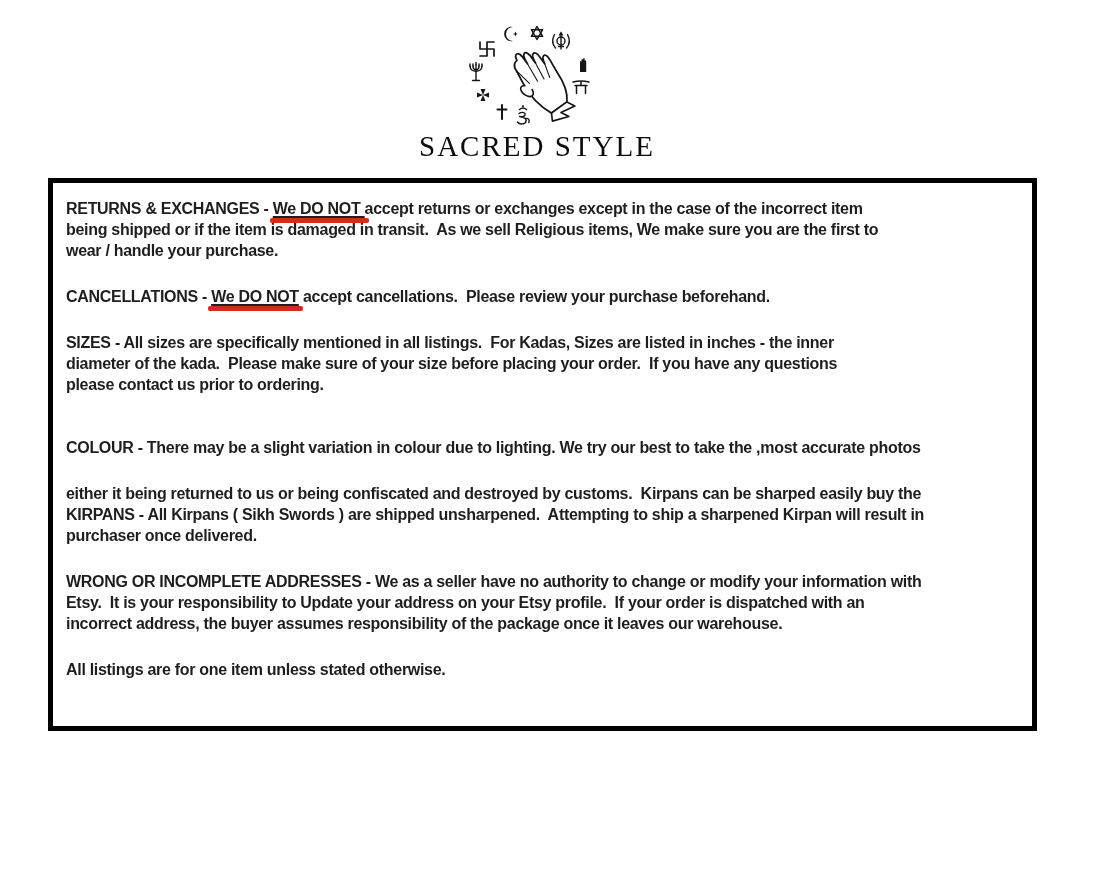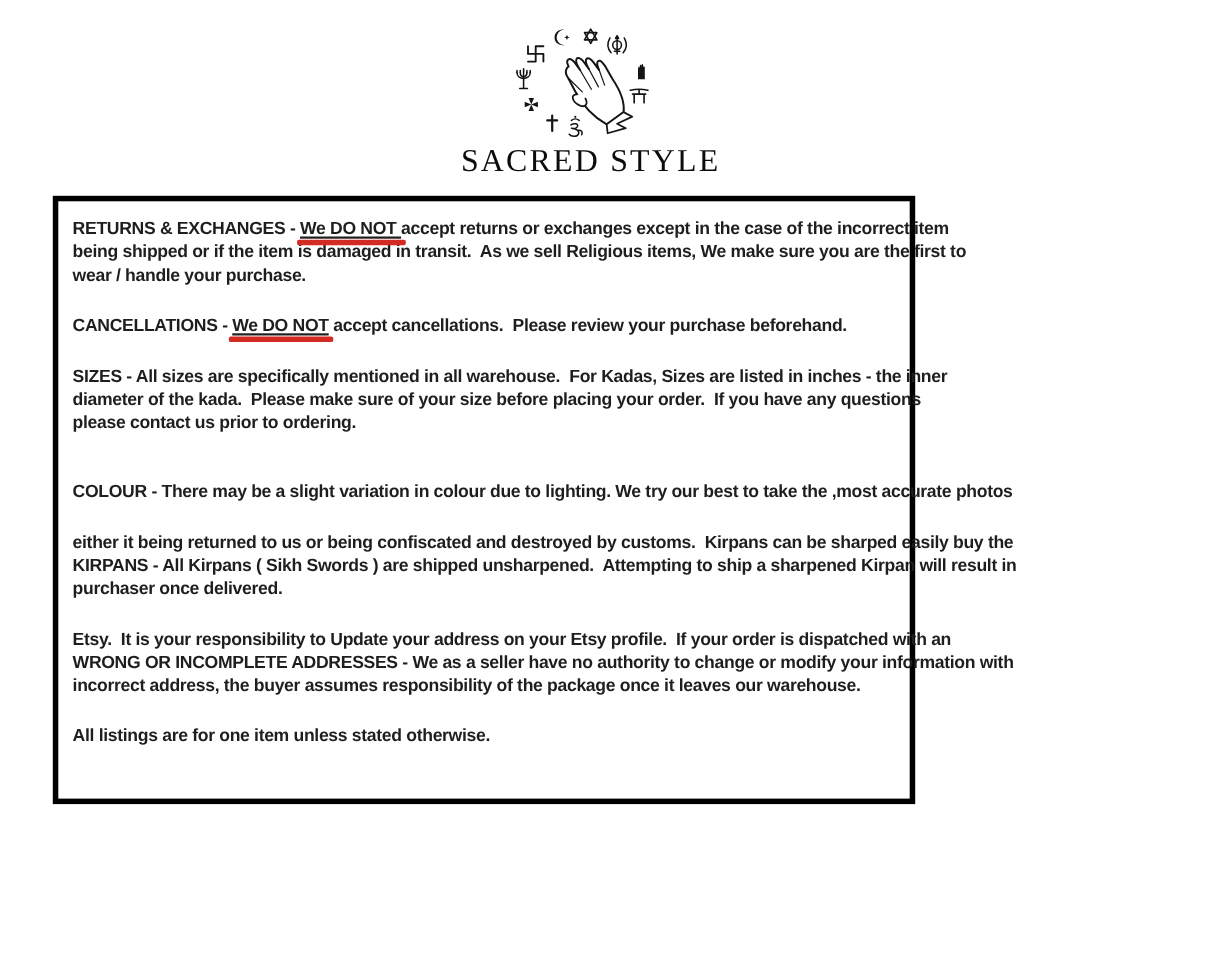--- a/index.html
+++ b/index.html
@@ -13,21 +13,21 @@
     position:absolute;left:419px;top:20px;width:232px;text-align:center;
   }
   .logo svg{display:block;margin:0 auto;}
   .brand{
     margin-top:-2px;
     font-family:"Liberation Serif","DejaVu Serif",serif;
     font-size:29px;letter-spacing:2px;color:#0c0c0c;white-space:nowrap;
   }
   
   .policy-box{
-    position:absolute;left:48px;top:178px;width:784px;height:553px;
+    position:absolute;left:48px;top:178px;width:989px;height:553px;
     box-sizing:border-box;border:5px solid #000;
     padding:15px 12px 0 13px;
     background:#fff;
   }
   .para{margin:0 0 25px 0;}
   .para.extra-gap{margin-top:42px;}
   .line{
     white-space:pre;
     font-size:16px;font-weight:700;letter-spacing:-0.3px;
     line-height:21px;color:var(--ink,#1e1e1e);
@@ -122,34 +122,34 @@
   <div>
       <div class="para">
         <div class="line"><span>RETURNS &amp; EXCHANGES - </span><span class="redline">We DO NOT </span><span>accept returns or exchanges except in the case of the incorrect item</span></div>
         <div class="line"><span>being shipped or if the item is damaged in transit.  As we sell Religious items, We make sure you are the first to</span></div>
         <div class="line"><span>wear / handle your purchase.</span></div>
       </div>
       <div class="para">
         <div class="line"><span>CANCELLATIONS - </span><span class="redline">We DO NOT</span><span> accept cancellations.  Please review your purchase beforehand.</span></div>
       </div>
       <div class="para">
-        <div class="line"><span>SIZES - All sizes are specifically mentioned in all warehouse.  For Kadas, Sizes are listed in inches - the inner</span></div>
+        <div class="line"><span>SIZES - All sizes are specifically mentioned in all listings.  For Kadas, Sizes are listed in inches - the inner</span></div>
         <div class="line"><span>diameter of the kada.  Please make sure of your size before placing your order.  If you have any questions</span></div>
         <div class="line"><span>please contact us prior to ordering.</span></div>
       </div>
       <div class="para extra-gap">
         <div class="line"><span>COLOUR - There may be a slight variation in colour due to lighting. We try our best to take the ,most accurate photos</span></div>
       </div>
       <div class="para">
         <div class="line"><span>either it being returned to us or being confiscated and destroyed by customs.  Kirpans can be sharped easily buy the</span></div>
         <div class="line"><span>KIRPANS - All Kirpans ( Sikh Swords ) are shipped unsharpened.  Attempting to ship a sharpened Kirpan will result in</span></div>
         <div class="line"><span>purchaser once delivered.</span></div>
       </div>
       <div class="para">
+        <div class="line"><span>WRONG OR INCOMPLETE ADDRESSES - We as a seller have no authority to change or modify your information with</span></div>
         <div class="line"><span>Etsy.  It is your responsibility to Update your address on your Etsy profile.  If your order is dispatched with an</span></div>
-        <div class="line"><span>WRONG OR INCOMPLETE ADDRESSES - We as a seller have no authority to change or modify your information with</span></div>
         <div class="line"><span>incorrect address, the buyer assumes responsibility of the package once it leaves our warehouse.</span></div>
       </div>
       <div class="para">
         <div class="line"><span>All listings are for one item unless stated otherwise.</span></div>
       </div>
     </div>
 </div>
 
 </body></html>

